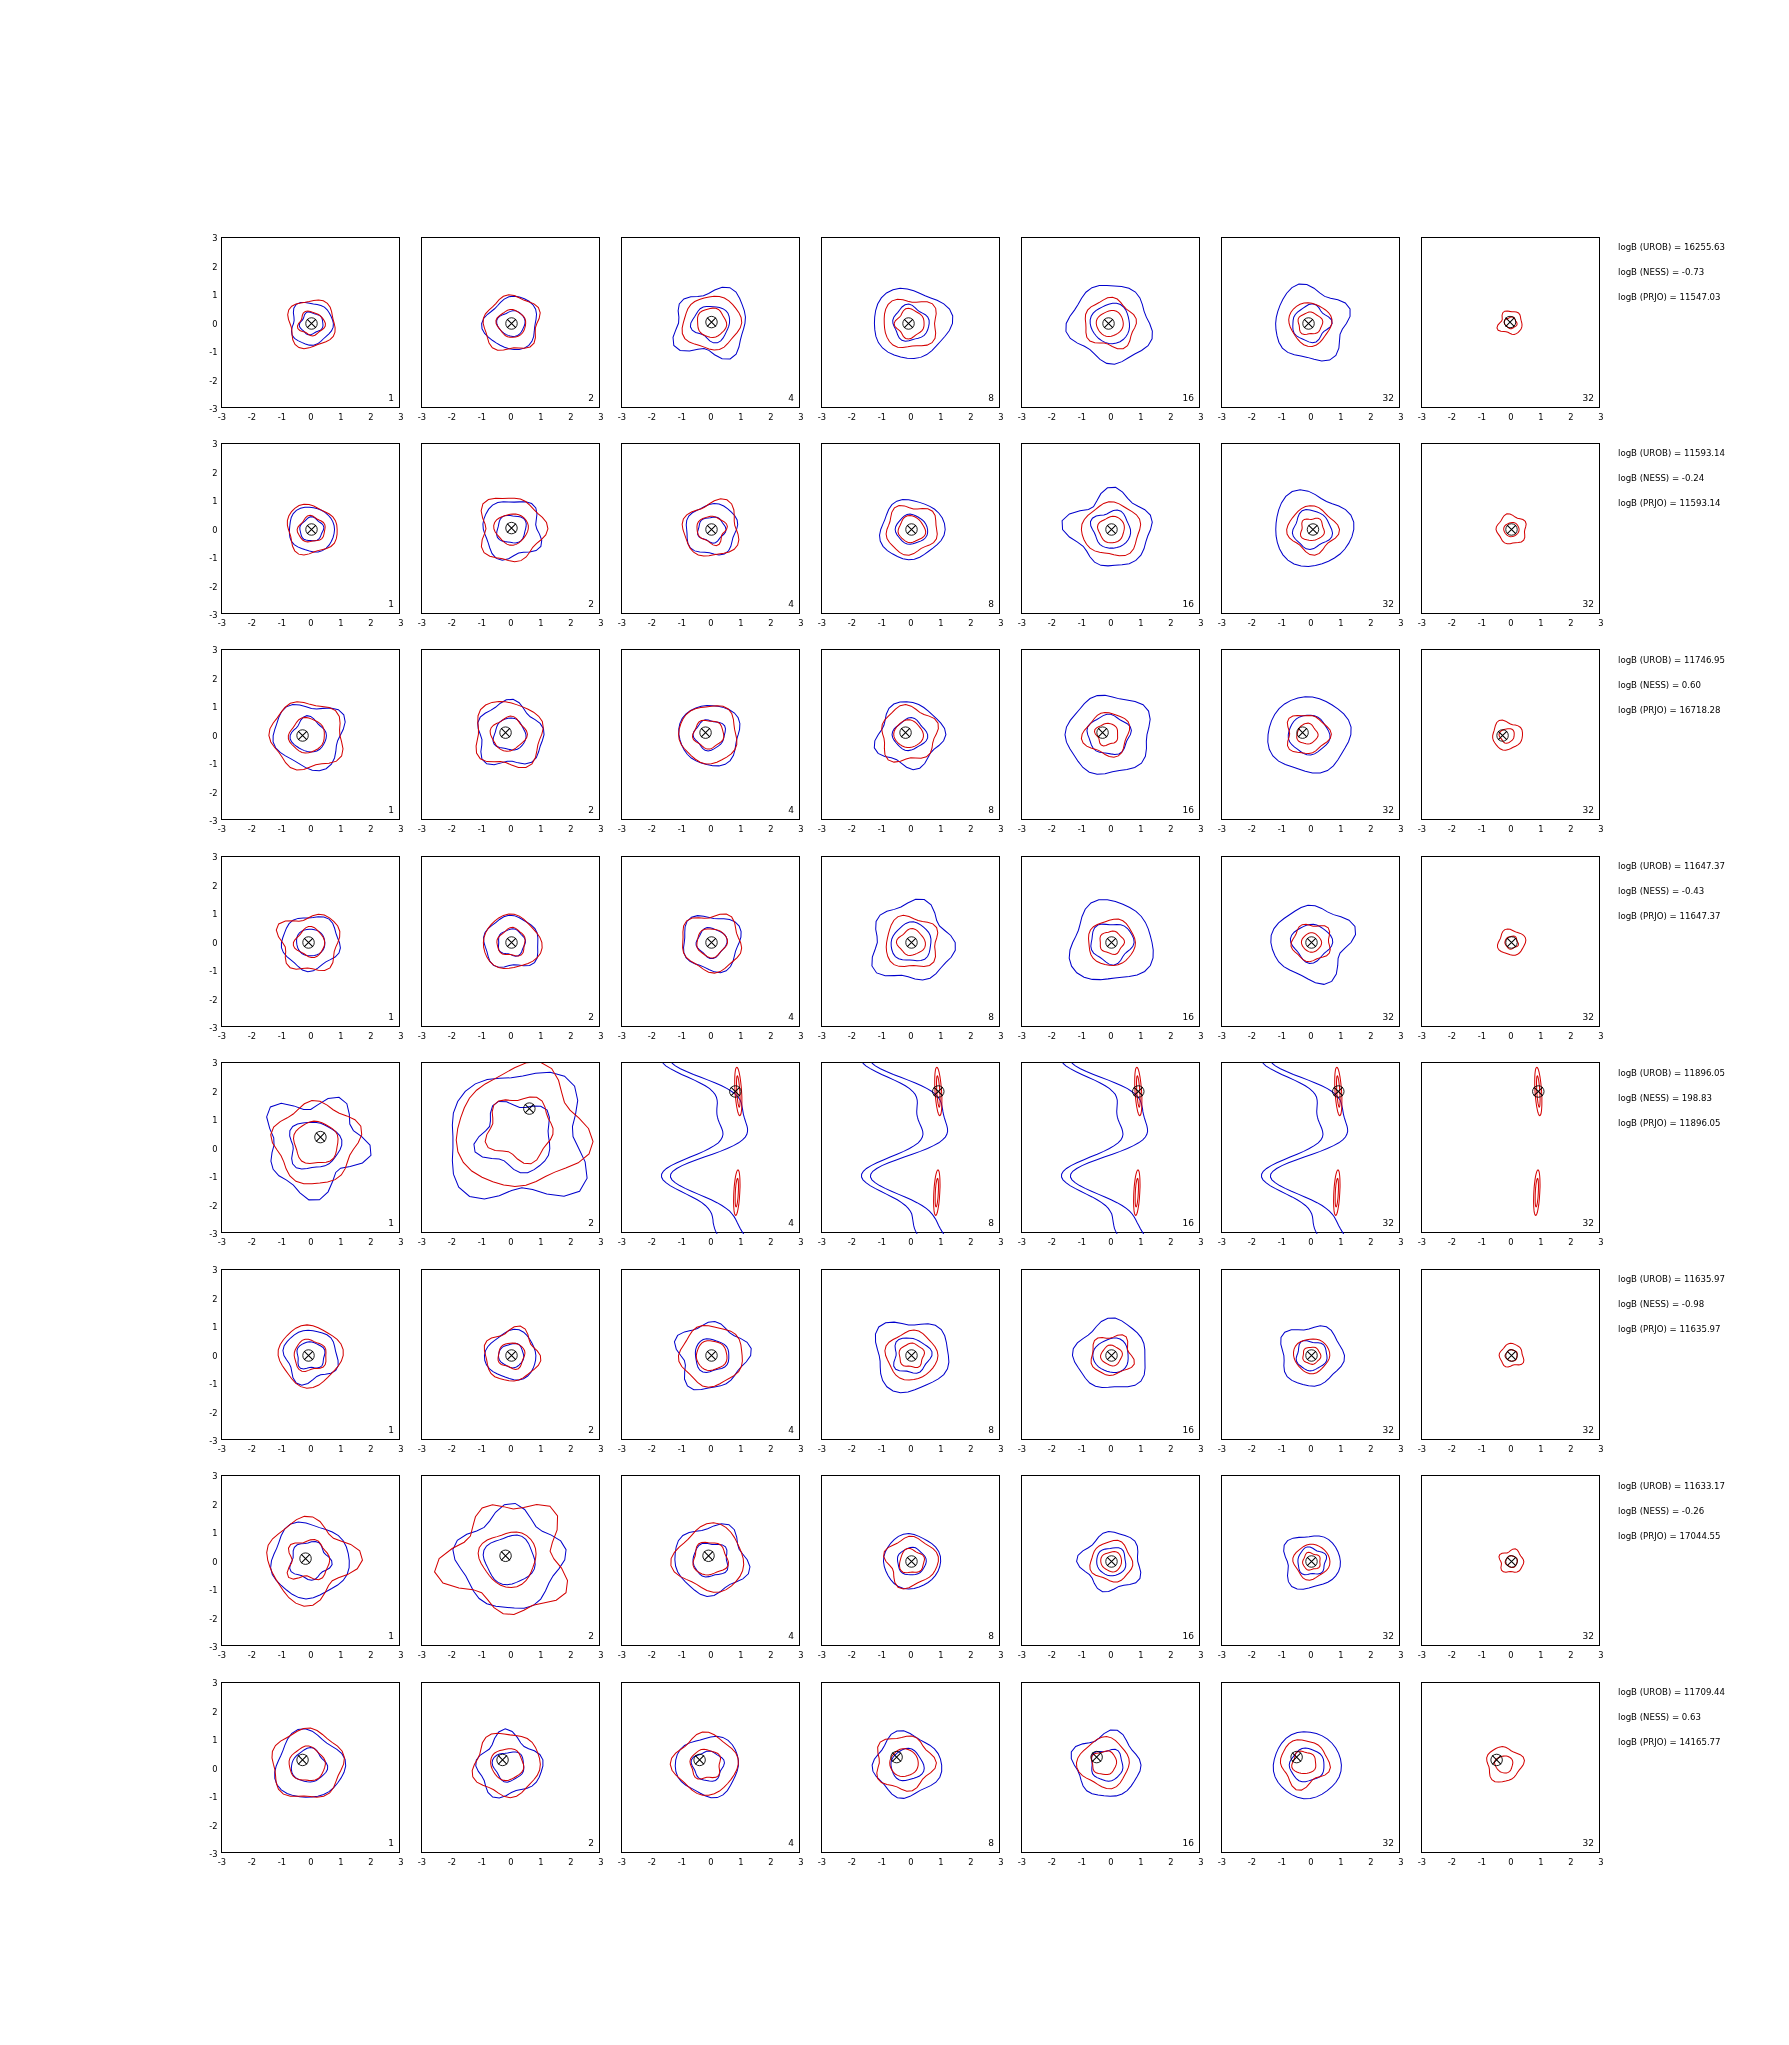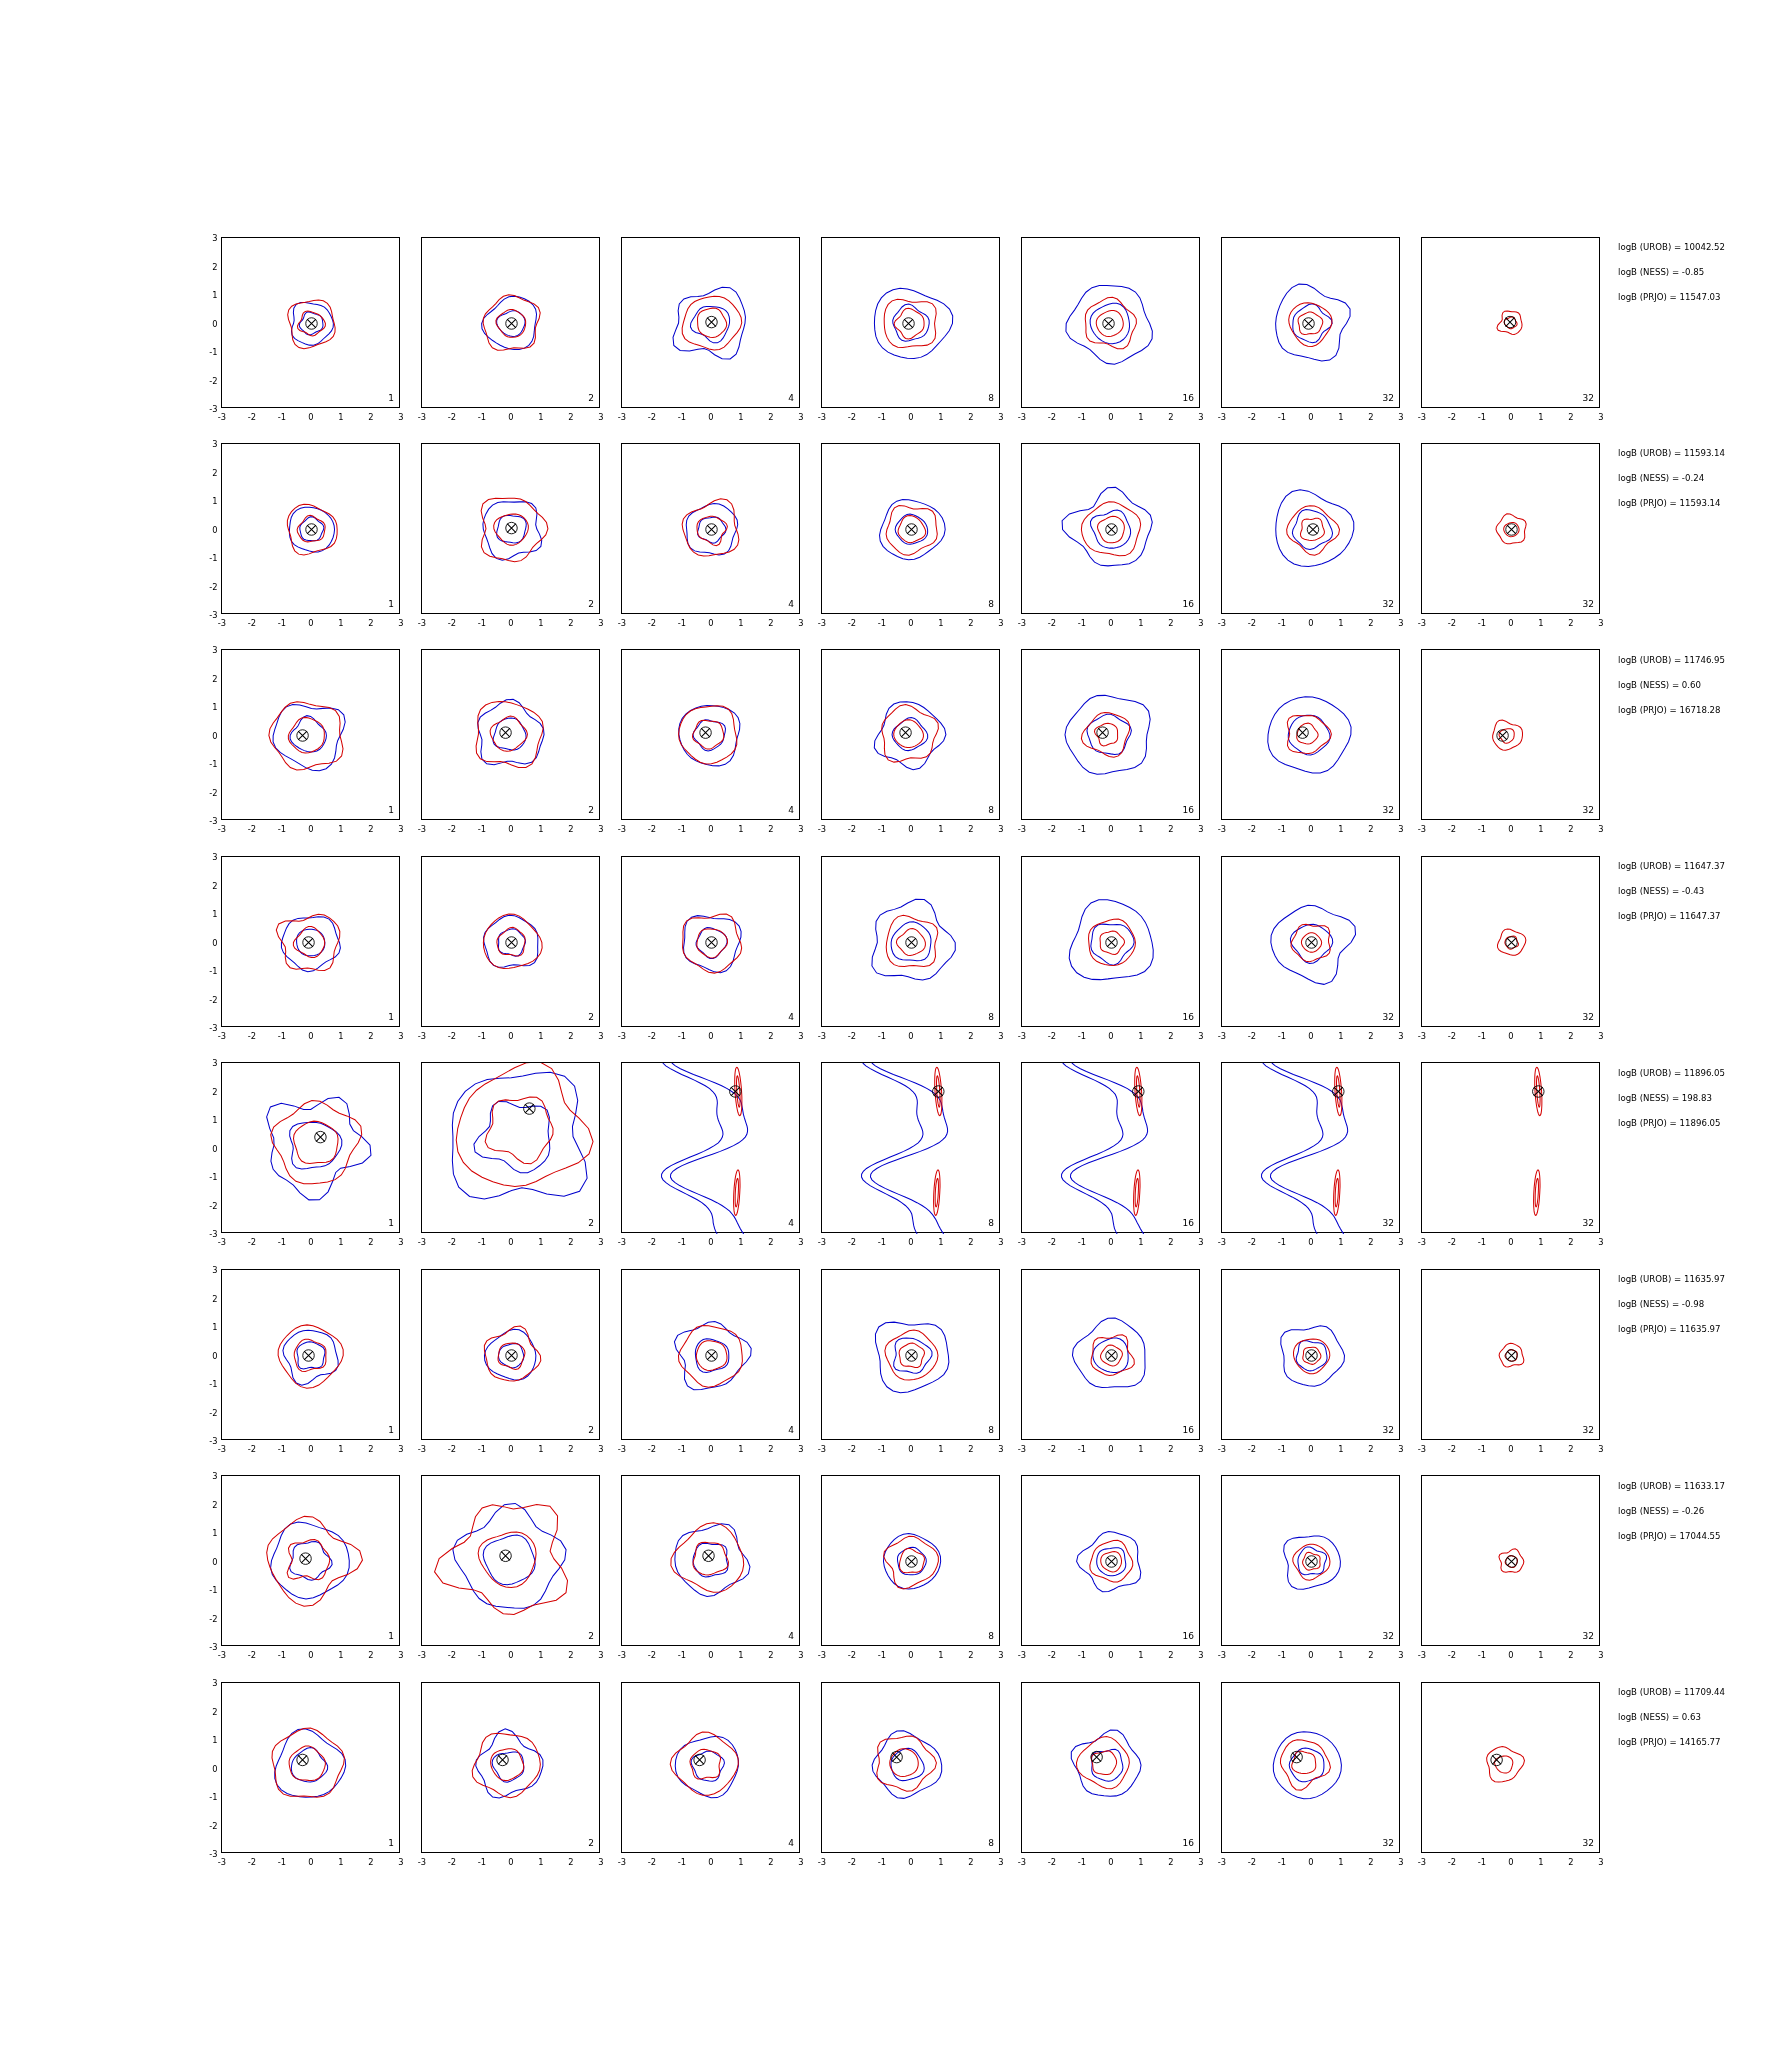--- a/index.html
+++ b/index.html
@@ -1072,22 +1072,22 @@
         <div class="xtick" style="left:0px">-3</div>
         <div class="xtick" style="left:30px">-2</div>
         <div class="xtick" style="left:60px">-1</div>
         <div class="xtick" style="left:89px">0</div>
         <div class="xtick" style="left:119px">1</div>
         <div class="xtick" style="left:149px">2</div>
         <div class="xtick" style="left:179px">3</div>
         <div class="corner-label" style="right:5.1px;bottom:3.8px">32</div>
       </div>
       <div class="stats" style="left:1618px;top:243px">
-        <div style="margin-top:0px">logB (UROB) = 10042.52</div>
-        <div style="margin-top:16.6px">logB (NESS) = -0.85</div>
+        <div style="margin-top:0px">logB (UROB) = 16255.63</div>
+        <div style="margin-top:16.6px">logB (NESS) = -0.73</div>
         <div style="margin-top:16.6px">logB (PRJO) = 11547.03</div>
       </div>
       <div class="stats" style="left:1618px;top:449px">
         <div style="margin-top:0px">logB (UROB) = 11593.14</div>
         <div style="margin-top:16.6px">logB (NESS) = -0.24</div>
         <div style="margin-top:16.6px">logB (PRJO) = 11593.14</div>
       </div>
       <div class="stats" style="left:1618px;top:656px">
         <div style="margin-top:0px">logB (UROB) = 11746.95</div>
         <div style="margin-top:16.6px">logB (NESS) = 0.60</div>

